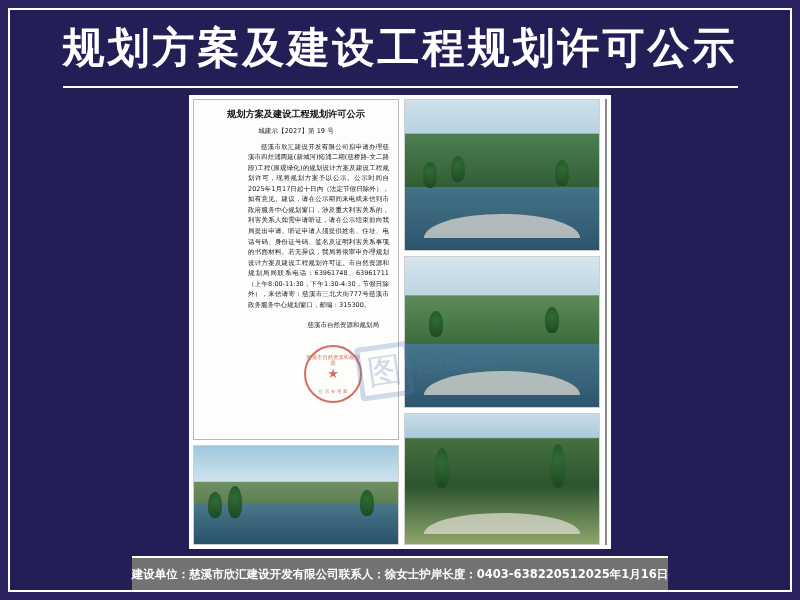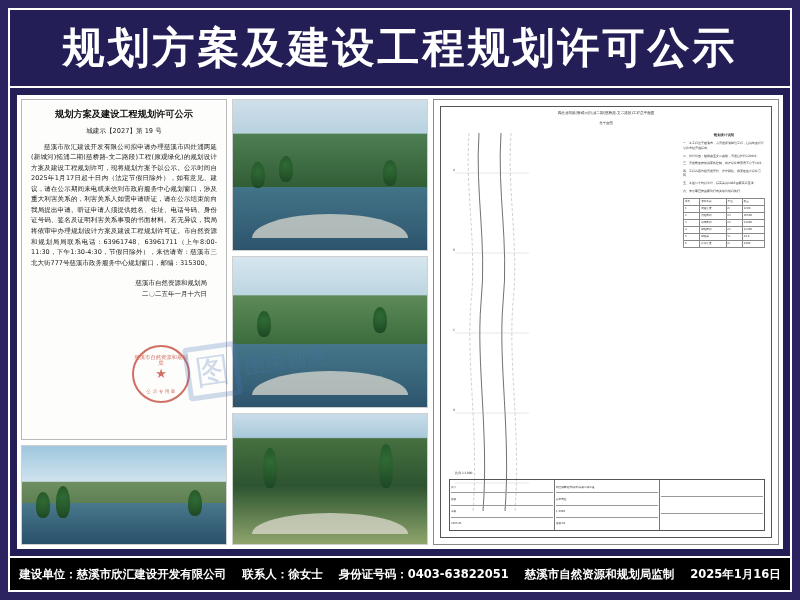--- a/index.html
+++ b/index.html
@@ -16,20 +16,21 @@
     background: #2b2460;
     padding: 8px;
   }
   .inner-frame {
     position: relative;
     width: 784px; height: 584px;
     background: #241e56;
     border: 2px solid #ffffff;
     display: flex;
     flex-direction: column;
+    align-items: center;
   }
 
   
   .header {
     height: 78px;
     display: flex;
     align-items: center;
     justify-content: center;
     background: #241e56;
     border-bottom: 2px solid #ffffff;
@@ -86,20 +87,21 @@
     margin-top: 6px;
     margin-bottom: 6px;
   }
   .notice-body {
     font-family: "DejaVu Sans", sans-serif;
     font-size: 6.5px;
     line-height: 1.62;
     color: #1a1a1a;
     text-align: justify;
     text-indent: 13px;
+    margin-left: 45px;
   }
   .notice-sign {
     margin-top: 10px;
     font-family: "DejaVu Sans", sans-serif;
     font-size: 6.5px;
     color: #1a1a1a;
     text-align: right;
     line-height: 1.7;
     padding-right: 10px;
   }
@@ -287,26 +289,25 @@
     font-size: 20px;
     font-family: "DejaVu Sans", sans-serif;
     margin-left: 6px;
     letter-spacing: 1px;
   }
 
   
   .footer {
     height: 34px;
     flex: none;
-    background: #000000;
+    background: #737373;
     border-top: 2px solid #ffffff;
     display: flex;
     align-items: center;
     justify-content: center;
-    gap: 16px;
     color: #ffffff;
     font-family: "DejaVu Sans", sans-serif;
     font-size: 11.5px;
     font-weight: bold;
     white-space: nowrap;
   }
 </style>
 </head>
 <body>
 
@@ -319,21 +320,20 @@
 
     <div class="body-area">
 
       <div class="col-notice">
         <div class="notice-card">
           <div class="notice-title">规划方案及建设工程规划许可公示</div>
           <div class="notice-docno">城建示【2027】第 19 号</div>
           <div class="notice-body">慈溪市欣汇建设开发有限公司拟申请办理慈溪市四灶浦两延(新城河)拓浦二期(慈桥路-文二路段)工程(原观绿化)的规划设计方案及建设工程规划许可，现将规划方案予以公示。公示时间自2025年1月17日起十日内（法定节假日除外），如有意见、建议，请在公示期间来电或来信到市政府服务中心规划窗口，涉及重大利害关系的，利害关系人如需申请听证，请在公示结束前向我局提出申请。听证申请人须提供姓名、住址、电话号码、身份证号码、签名及证明利害关系事项的书面材料。若无异议，我局将依审申办理规划设计方案及建设工程规划许可证。市自然资源和规划局局联系电话：63961748、63961711（上午8:00-11:30，下午1:30-4:30，节假日除外），来信请寄：慈溪市三北大街777号慈溪市政务服务中心规划窗口，邮编：315300。</div>
           <div class="notice-sign">
             <div>慈溪市自然资源和规划局</div>
-            <div>二〇二五年一月十六日</div>
           </div>
           <div class="seal">
             <span class="seal-txt-top">慈溪市自然资源和规划局</span>
             <span class="seal-star">★</span>
             <span class="seal-txt-bot">公  示  专  用  章</span>
           </div>
         </div>
 
         <div class="photo-bl">
           <div class="water"></div>
@@ -489,20 +489,19 @@
     </div>
 
     <div class="footer">
       <span>
         <span>建设单位：</span><span>慈溪市欣汇建设开发有限公司</span>
       </span>
       <span>
         <span>联系人：</span><span>徐女士</span>
       </span>
       <span>
-        <span>身份证号码：</span><span>0403-63822051</span>
+        <span>护岸长度：</span><span>0403-63822051</span>
       </span>
-      <span>慈溪市自然资源和规划局监制</span>
       <span>2025年1月16日</span>
     </div>
 
   </div>
 </div>
 
 </body></html>

